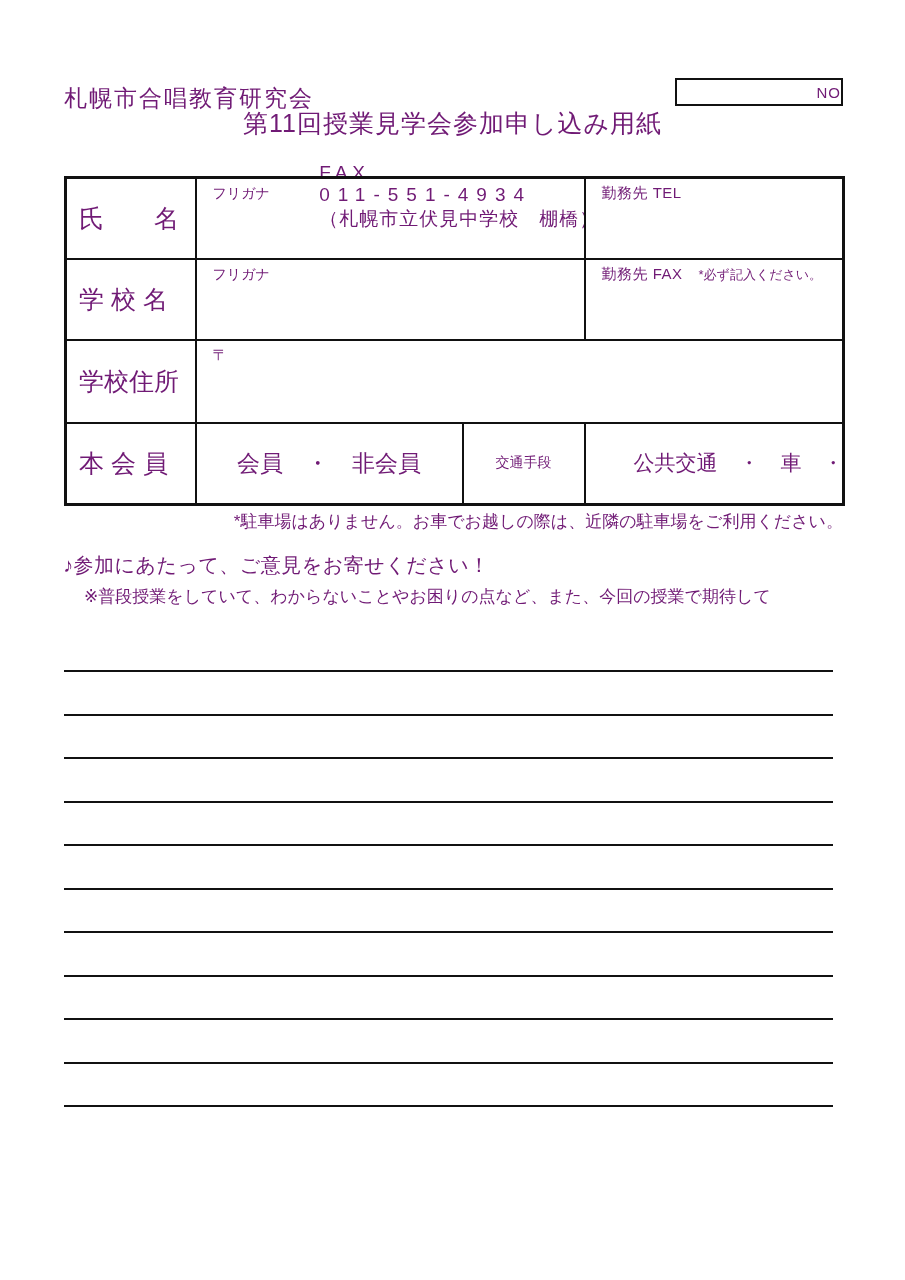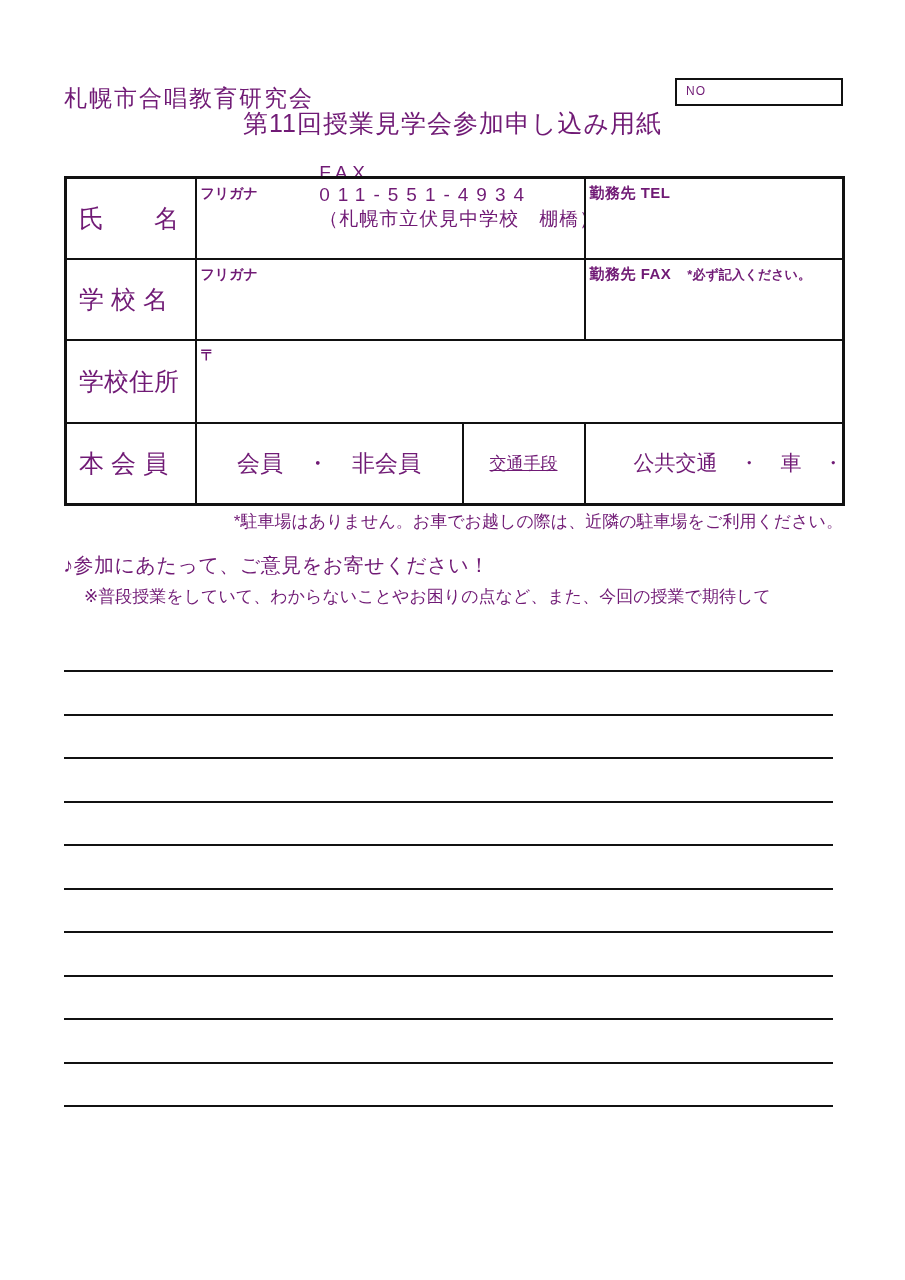--- a/index.html
+++ b/index.html
@@ -26,22 +26,23 @@
   .no-box {
     position: absolute;
     left: 675px; top: 78px;
     width: 168px; height: 28px;
     border: 2px solid #111111;
     background: #ffffff;
   }
   .no-box .no-label {
     display: block;
     padding: 4px 0 0 9px;
-    font-size: 12px;
+    font-size: 15px;
     letter-spacing: 1px;
+    text-align: right;
   }
   .form-title {
     position: absolute;
     left: 0; right: 0; top: 107px;
     text-align: center;
     font-size: 25px;
     letter-spacing: 1px;
     white-space: pre;
   }
   .fax-line {
@@ -66,36 +67,35 @@
   table.form-table td {
     border: 2px solid #111111;
     overflow: hidden;
   }
   .label-cell {
     font-size: 25px;
     padding-left: 12px;
     vertical-align: middle;
     white-space: pre;
   }
-  .input-cell { vertical-align: top; padding: 5px 4px; font-weight: bold; }
+  .input-cell { vertical-align: top; padding: 5px 16px; }
   .small-label { font-size: 14px; }
   .mid-label  { font-size: 15px; letter-spacing: 0.5px; }
   .tiny-note  { font-size: 13px; margin-left: 16px; }
   .postal-mark { font-size: 15px; }
   .option-cell {
     text-align: center;
     vertical-align: middle;
     font-size: 23px;
     white-space: pre;
   }
   .transport-label-cell {
     text-align: center;
     vertical-align: middle;
-    font-size: 17px;
-    text-decoration: underline;
+    font-size: 14px;
   }
   .transport-options-cell {
     text-align: center;
     vertical-align: middle;
     font-size: 21px;
     white-space: pre;
     padding-left: 48px;
   }
   tr.row-1 { height: 81px; }
   tr.row-2 { height: 81px; }

